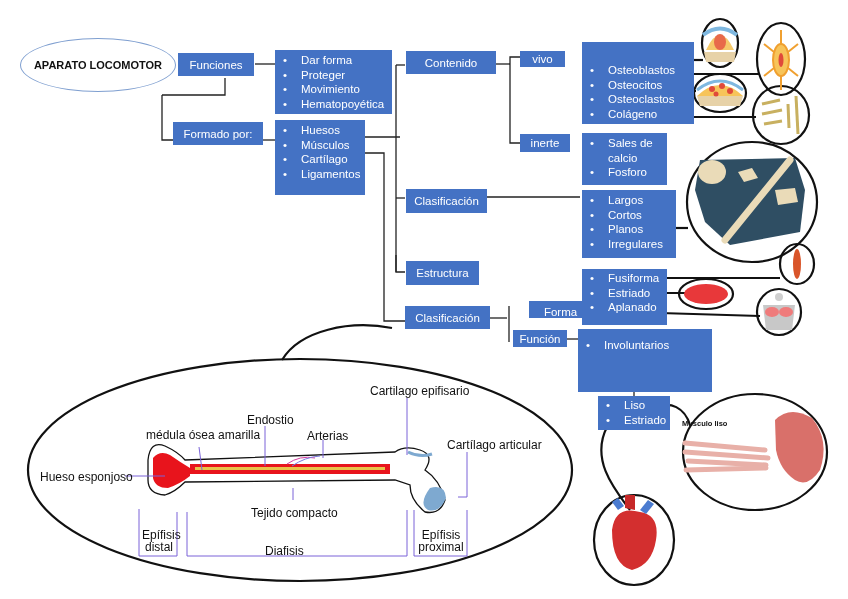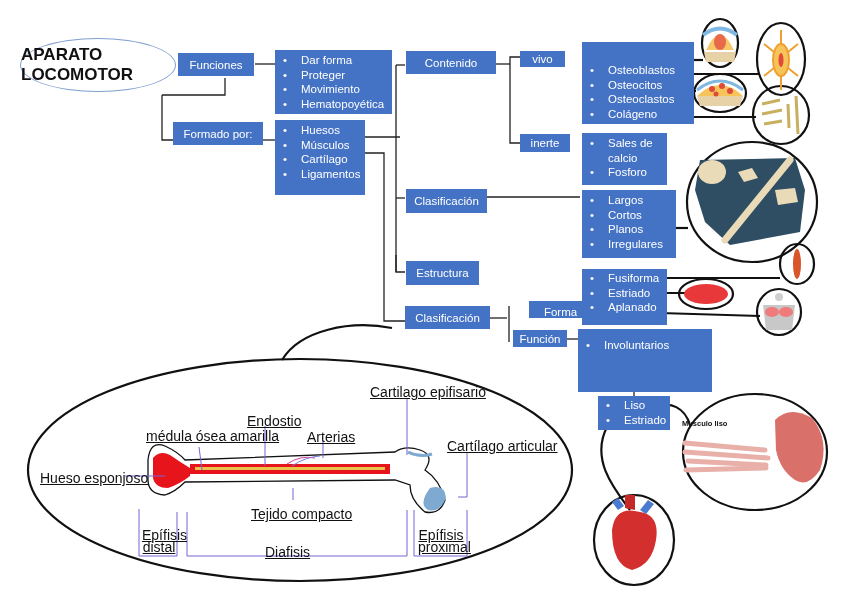--- a/index.html
+++ b/index.html
@@ -4,22 +4,22 @@
 <style>
   html,body{margin:0;padding:0;background:#fff;}
   body{width:848px;height:599px;position:relative;overflow:hidden;font-family:"Liberation Sans",sans-serif;}
   .box{position:absolute;background:#4472c4;color:#fff;font-size:11.5px;box-sizing:border-box;}
   .box.title{display:flex;align-items:center;justify-content:center;}
   .box ul{margin:0;padding:3px 4px 2px 8px;list-style:none;}
   .box li{position:relative;padding-left:18px;line-height:14.5px;white-space:nowrap;}
   .box li::before{content:"•";position:absolute;left:0;top:0;}
   .box li.wrap{white-space:normal;}
   svg.lines{position:absolute;left:0;top:0;}
-  .lbl{position:absolute;font-size:14px;color:#111;white-space:nowrap;text-decoration:underline;}
-  .root{position:absolute;left:20px;top:38px;width:156px;height:54px;border:1.2px solid #7f9fd0;border-radius:50%;display:flex;align-items:center;justify-content:center;font-weight:bold;font-size:17px;color:#111;box-sizing:border-box;}
+  .lbl{position:absolute;font-size:12px;color:#111;white-space:nowrap;}
+  .root{position:absolute;left:20px;top:38px;width:156px;height:54px;border:1.2px solid #7f9fd0;border-radius:50%;display:flex;align-items:center;justify-content:center;font-weight:bold;font-size:11px;color:#111;box-sizing:border-box;}
 </style>
 </head>
 <body>
 
 <svg class="lines" width="848" height="599">
   <g stroke="#222" stroke-width="1.3" fill="none">
 
     <polyline points="162,95 162,140 175,140"></polyline>
     <polyline points="162,95 225,95 225,78"></polyline>
     <line x1="255" y1="64" x2="275" y2="64"></line>

